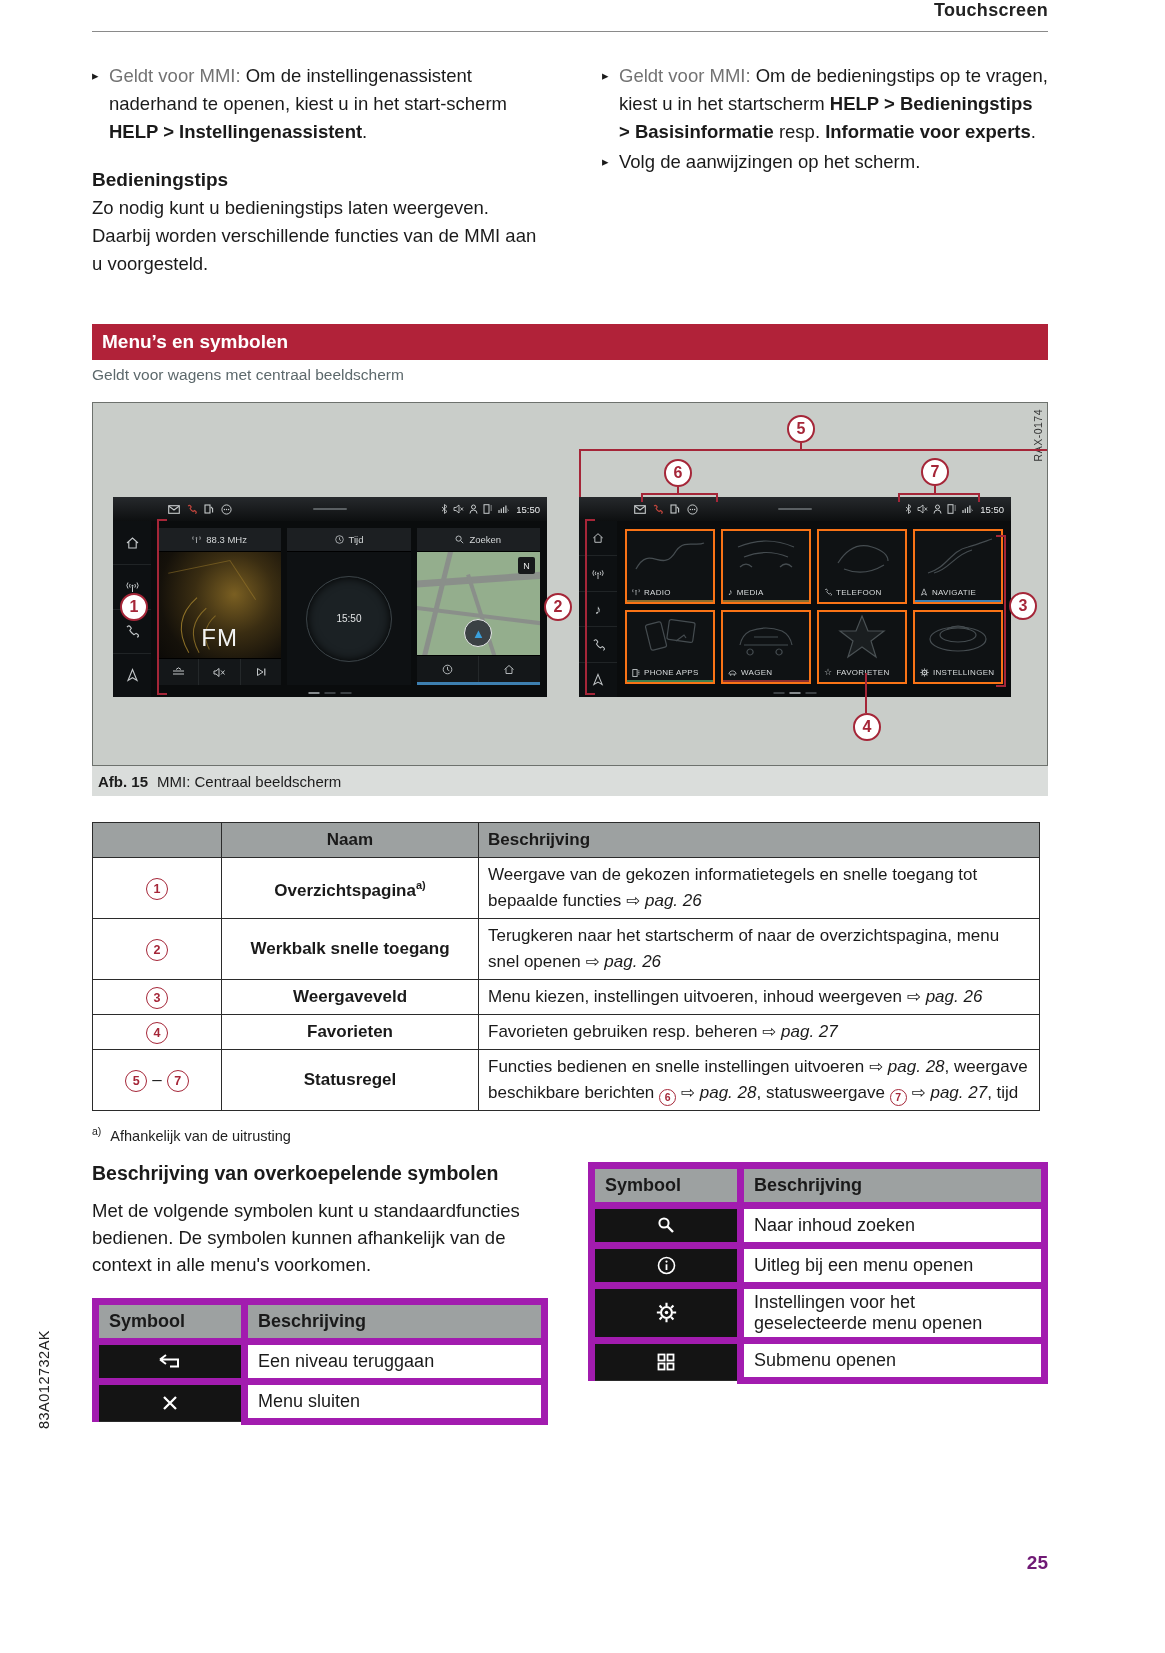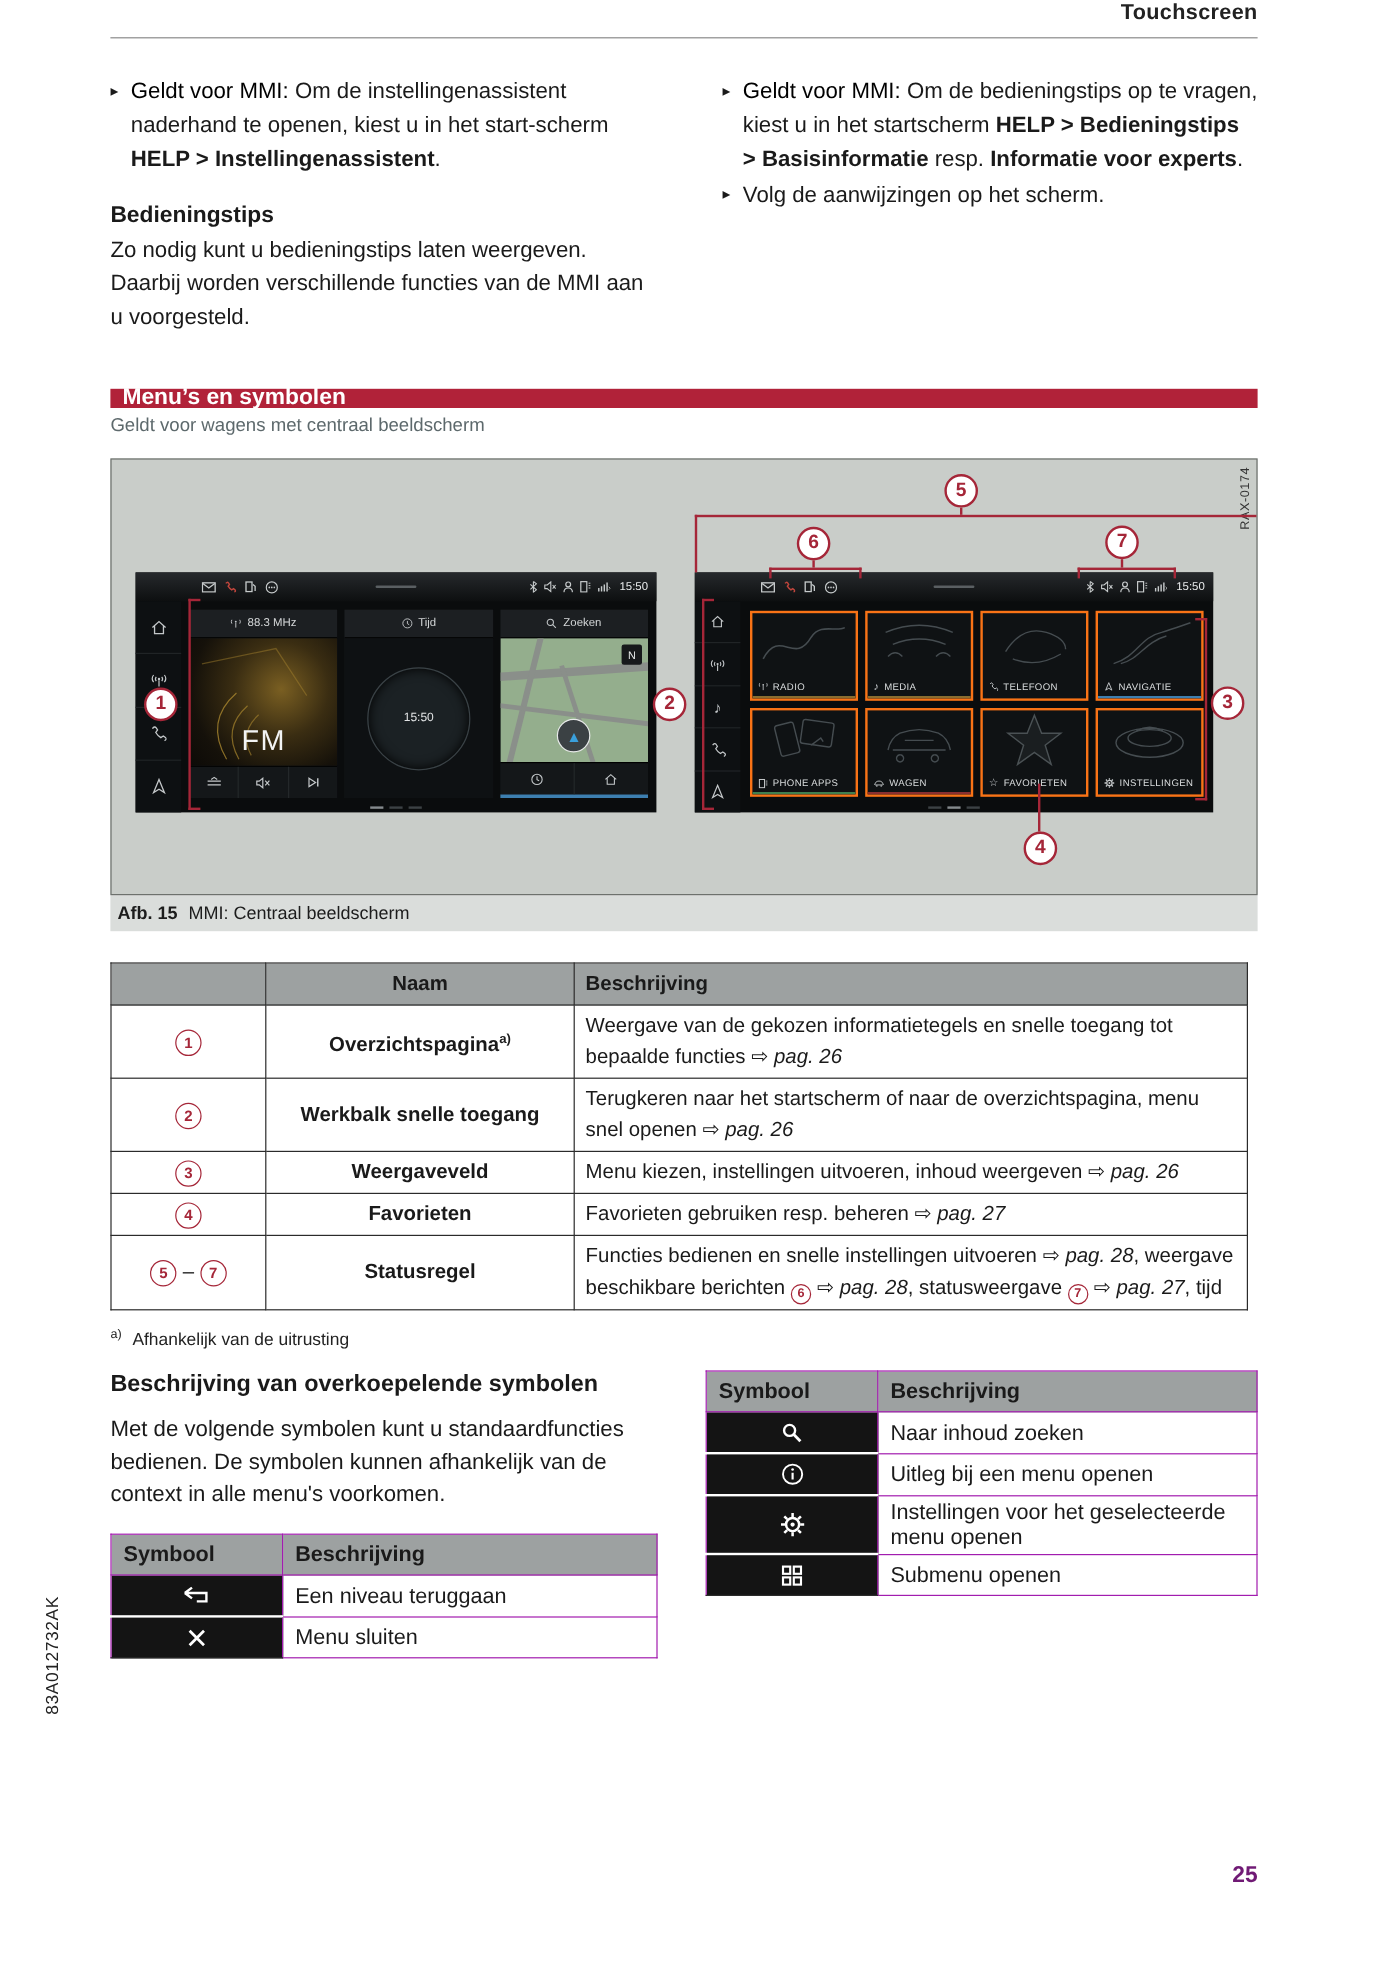--- a/index.html
+++ b/index.html
@@ -13,26 +13,26 @@
   .page-header{text-align:right;font-size:18px;font-weight:bold;letter-spacing:.3px;color:#222;}
   .header-rule{border:none;border-top:1.5px solid #8a8a8a;margin:10px 0 0 0;}
   
   .intro{display:flex;gap:55px;margin-top:30px;min-height:236px;}
   .icol{font-size:18.5px;line-height:28px;}
   .icol.left{width:455px;}
   .icol.right{width:446px;}
   .bullet{position:relative;padding-left:17px;}
   .bullet + .bullet{margin-top:2px;}
   .bmark{position:absolute;left:0;top:0;font-size:13px;color:#1a1a1a;}
-  .graylead{color:#000000;}
+  .graylead{color:#737373;}
   b{font-weight:bold;}
   .subhead{font-weight:bold;font-size:19px;margin-top:20px;}
   .para{}
   
-  .banner{margin-top:26px;height:16px;background:#b12239;color:#fff;font-weight:bold;font-size:19px;display:flex;align-items:center;padding-left:10px;}
+  .banner{margin-top:26px;height:36px;background:#b12239;color:#fff;font-weight:bold;font-size:19px;display:flex;align-items:center;padding-left:10px;}
   .section-sub{margin-top:6px;font-size:15.5px;color:#5d696c;}
   
   .figwrap{margin-top:18px;}
   .fig{position:relative;height:362px;background:#c9cdc9;border:1px solid #6d716d;overflow:hidden;}
   .figcap{height:30px;background:#dadddb;display:flex;align-items:center;gap:9px;padding-left:6px;font-size:15px;color:#1c1c1c;}
   .figcap .cb{font-weight:bold;}
   .raxlabel{position:absolute;right:3px;top:6px;writing-mode:vertical-rl;transform:rotate(180deg);font-size:10.5px;color:#333;letter-spacing:.5px;}
   
   .screen{position:absolute;background:#0a0c0d;box-shadow:0 0 0 1px #14161
 
@@ -97,21 +97,21 @@
   
   .fnote{margin-top:14px;font-size:14.5px;color:#222;}
   .fnote sup{font-size:10.5px;margin-right:9px;}
   
   .symrow{display:flex;margin-top:18px;gap:40px;align-items:flex-start;}
   .symcolL{width:456px;}
   .symcolR{width:460px;position:relative;}
   .symhead{font-weight:bold;font-size:19.5px;}
   .sympara{margin-top:12px;font-size:18.5px;line-height:27px;}
   .stable{border-collapse:collapse;width:100%;font-size:18px;}
-  .stable th,.stable td{border:1px solid #a21caf;padding:3px 10px;height:27px;}
+  .stable th,.stable td{border:7px solid #a21caf;padding:3px 10px;height:27px;}
   .stable thead th{background:#9da1a1;text-align:left;font-weight:bold;}
   .stable .sc1{width:122px;}
   .stable td.sc1{background:#141414;text-align:center;border-bottom:2px solid #fff;padding:3px 6px;}
   .stable tr:last-child td.sc1{border-bottom:1px solid #2b2b2b;}
   .ltab{margin-top:20px;}
   .contmark{position:absolute;right:-22px;bottom:12px;width:0;height:0;border-left:14px solid #55606
 
 6;border-top:9px solid transparent;border-bottom:9px solid transparent;}
   
   .pagenum{position:absolute;right:117px;top:1552px;font-size:19px;font-weight:bold;color:#701a75;}

